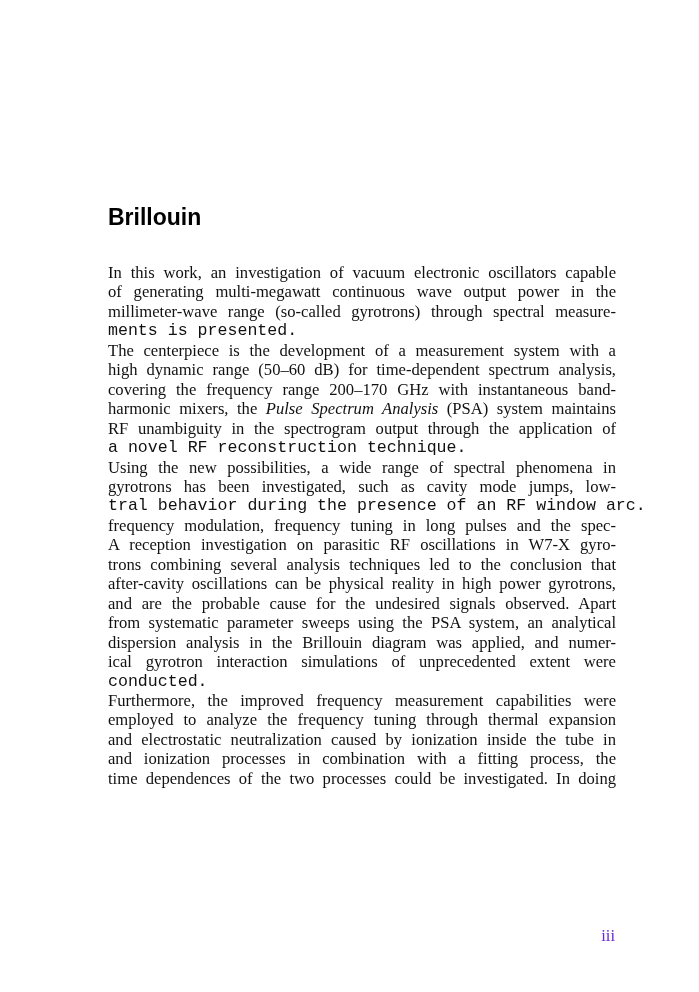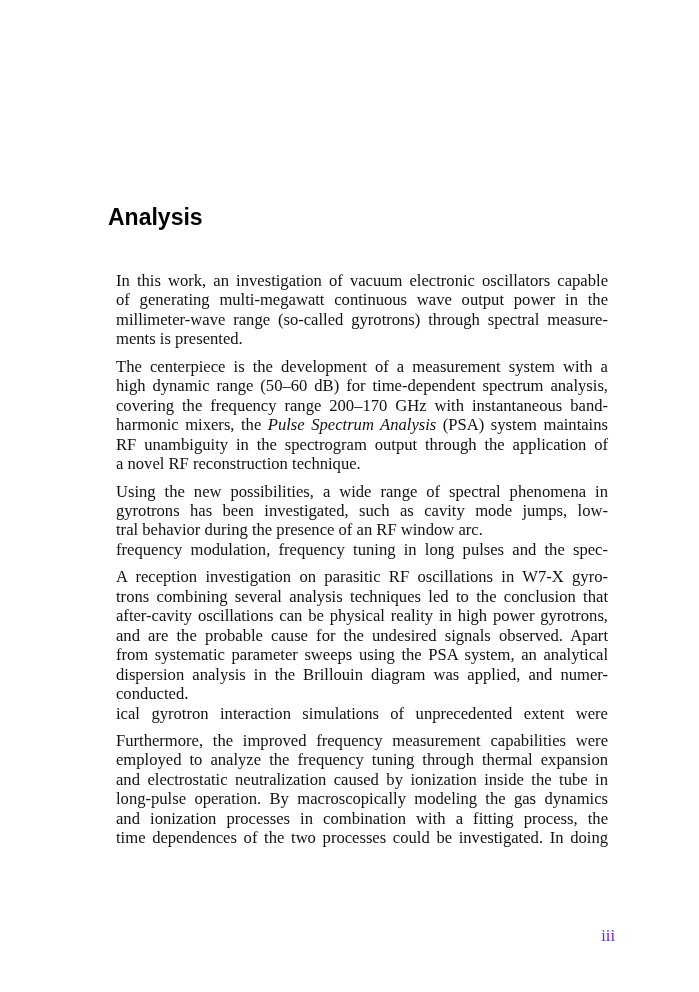--- a/index.html
+++ b/index.html
@@ -37,50 +37,51 @@
       top: 263px;
       width: 508px;
       font-family: "Liberation Serif", serif;
       font-size: 16.6px;
       line-height: 19.45px;
       color: #111;
       text-align: justify;
       hyphens: manual;
     }
     .body-text p {
-      margin: 8px;
+      margin: 0;
       text-indent: 0;
     }
     .line {
       display: block;
       text-align: justify;
       text-align-last: justify;
       white-space: nowrap;
       overflow: visible;
     }
     .line.last {
       text-align-last: left;
+      font-family: Liberation Mono, monospace;
     }
     .page-number {
       position: absolute;
       left: 560px;
       width: 55px;
       top: 926px;
       text-align: right;
       font-family: "Liberation Serif", serif;
       font-size: 16.6px;
       color: #6d28d9;
     }
     em { }
   </style>
 </head>
 <body>
 
 <div class="page">
-  <h1 class="heading">Analysis</h1>
+  <h1 class="heading">Brillouin</h1>
 
   <div class="body-text">
     <p>
       <span class="line">In this work, an investigation of vacuum electronic oscillators capable</span>
       <span class="line">of generating multi-megawatt continuous wave output power in the</span>
       <span class="line">millimeter-wave range (so-called gyrotrons) through spectral measure-</span>
       <span class="line last">ments is presented.</span>
     </p>
     <p>
       <span class="line">The centerpiece is the development of a measurement system with a</span>
@@ -96,27 +97,26 @@
       <span class="line last">tral behavior during the presence of an RF window arc.</span>
       <span class="line">frequency modulation, frequency tuning in long pulses and the spec-</span>
     </p>
     <p>
       <span class="line">A reception investigation on parasitic RF oscillations in W7-X gyro-</span>
       <span class="line">trons combining several analysis techniques led to the conclusion that</span>
       <span class="line">after-cavity oscillations can be physical reality in high power gyrotrons,</span>
       <span class="line">and are the probable cause for the undesired signals observed. Apart</span>
       <span class="line">from systematic parameter sweeps using the PSA system, an analytical</span>
       <span class="line">dispersion analysis in the Brillouin diagram was applied, and numer-</span>
+      <span class="line">ical gyrotron interaction simulations of unprecedented extent were</span>
       <span class="line last">conducted.</span>
-      <span class="line">ical gyrotron interaction simulations of unprecedented extent were</span>
     </p>
     <p>
       <span class="line">Furthermore, the improved frequency measurement capabilities were</span>
       <span class="line">employed to analyze the frequency tuning through thermal expansion</span>
       <span class="line">and electrostatic neutralization caused by ionization inside the tube in</span>
-      <span class="line">long-pulse operation. By macroscopically modeling the gas dynamics</span>
       <span class="line">and ionization processes in combination with a fitting process, the</span>
       <span class="line">time dependences of the two processes could be investigated. In doing</span>
     </p>
   </div>
 
   <div class="page-number">iii</div>
 </div>
 
 </body></html>

